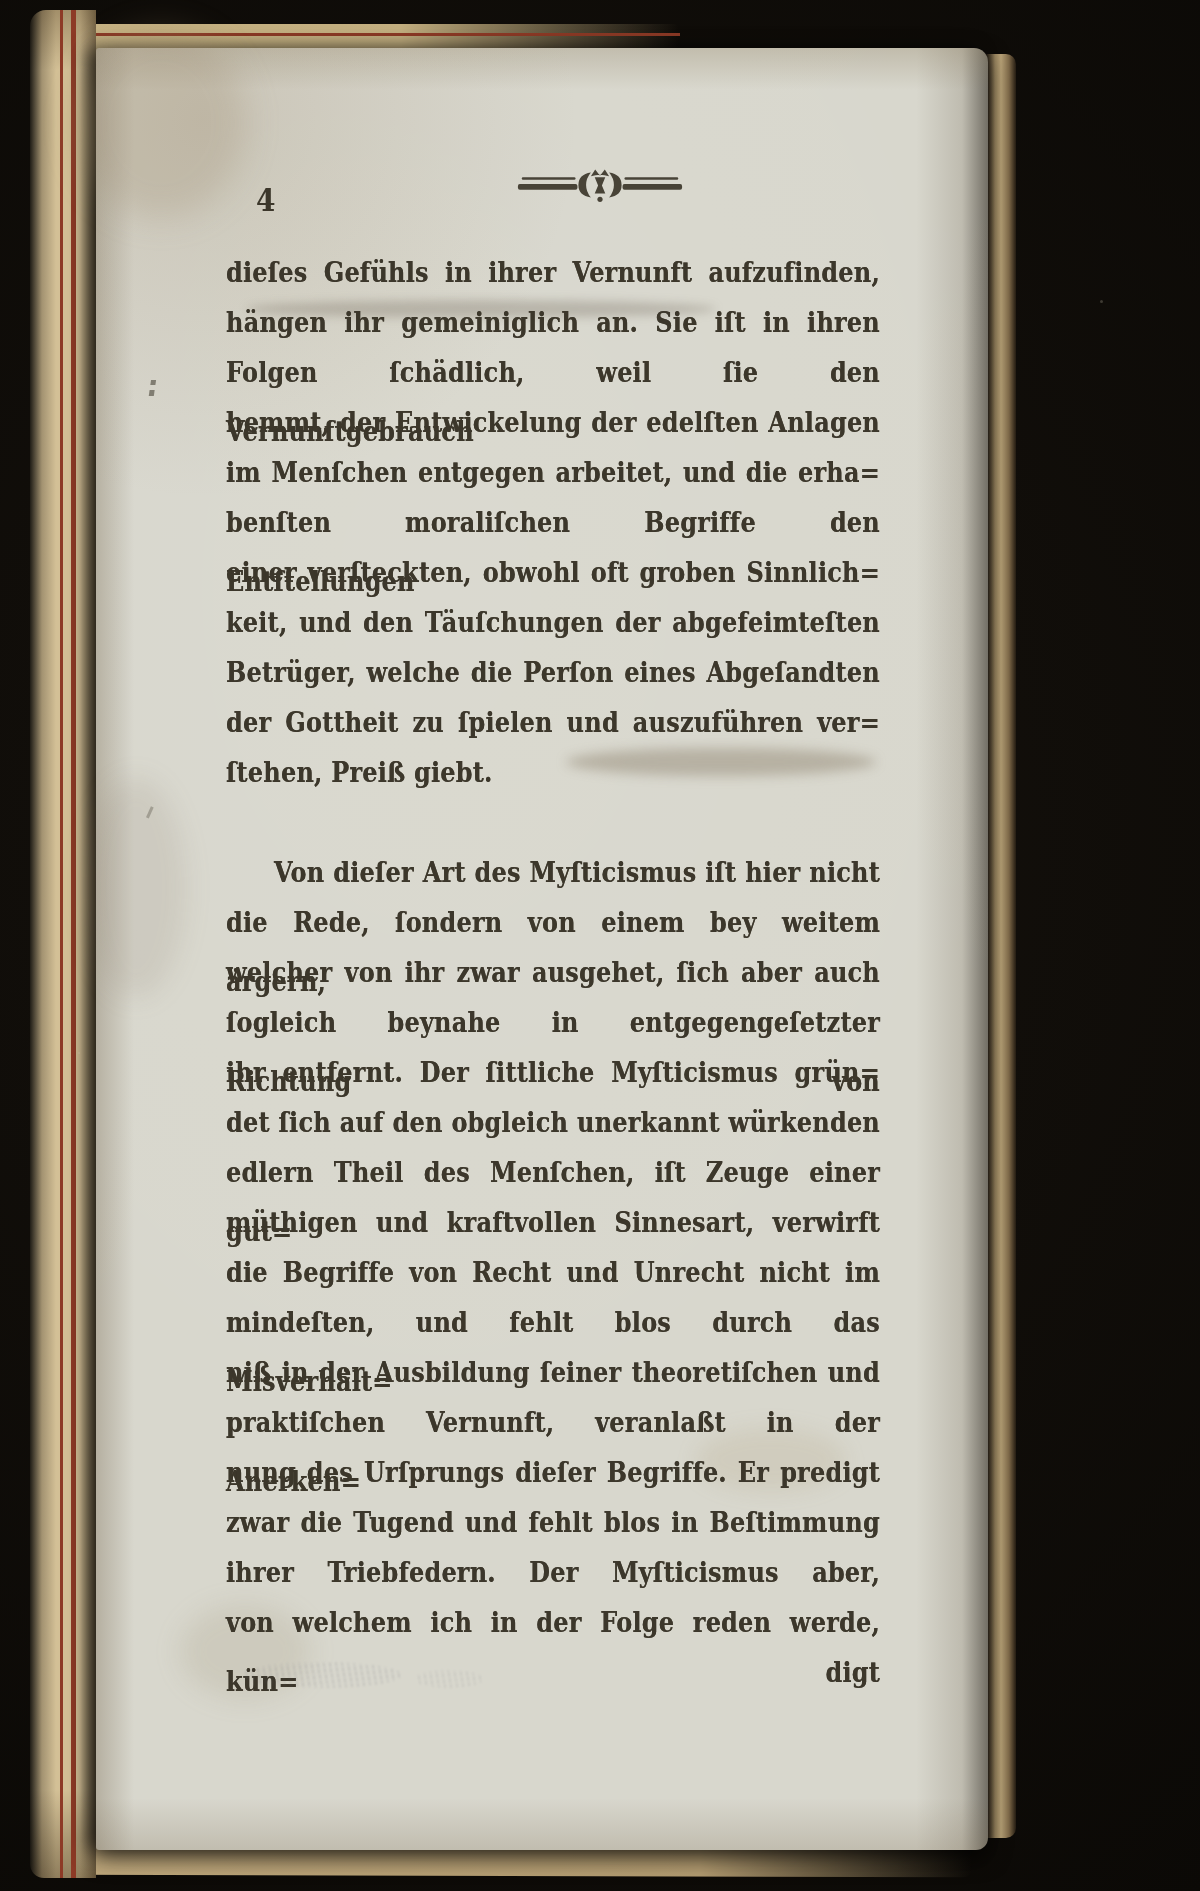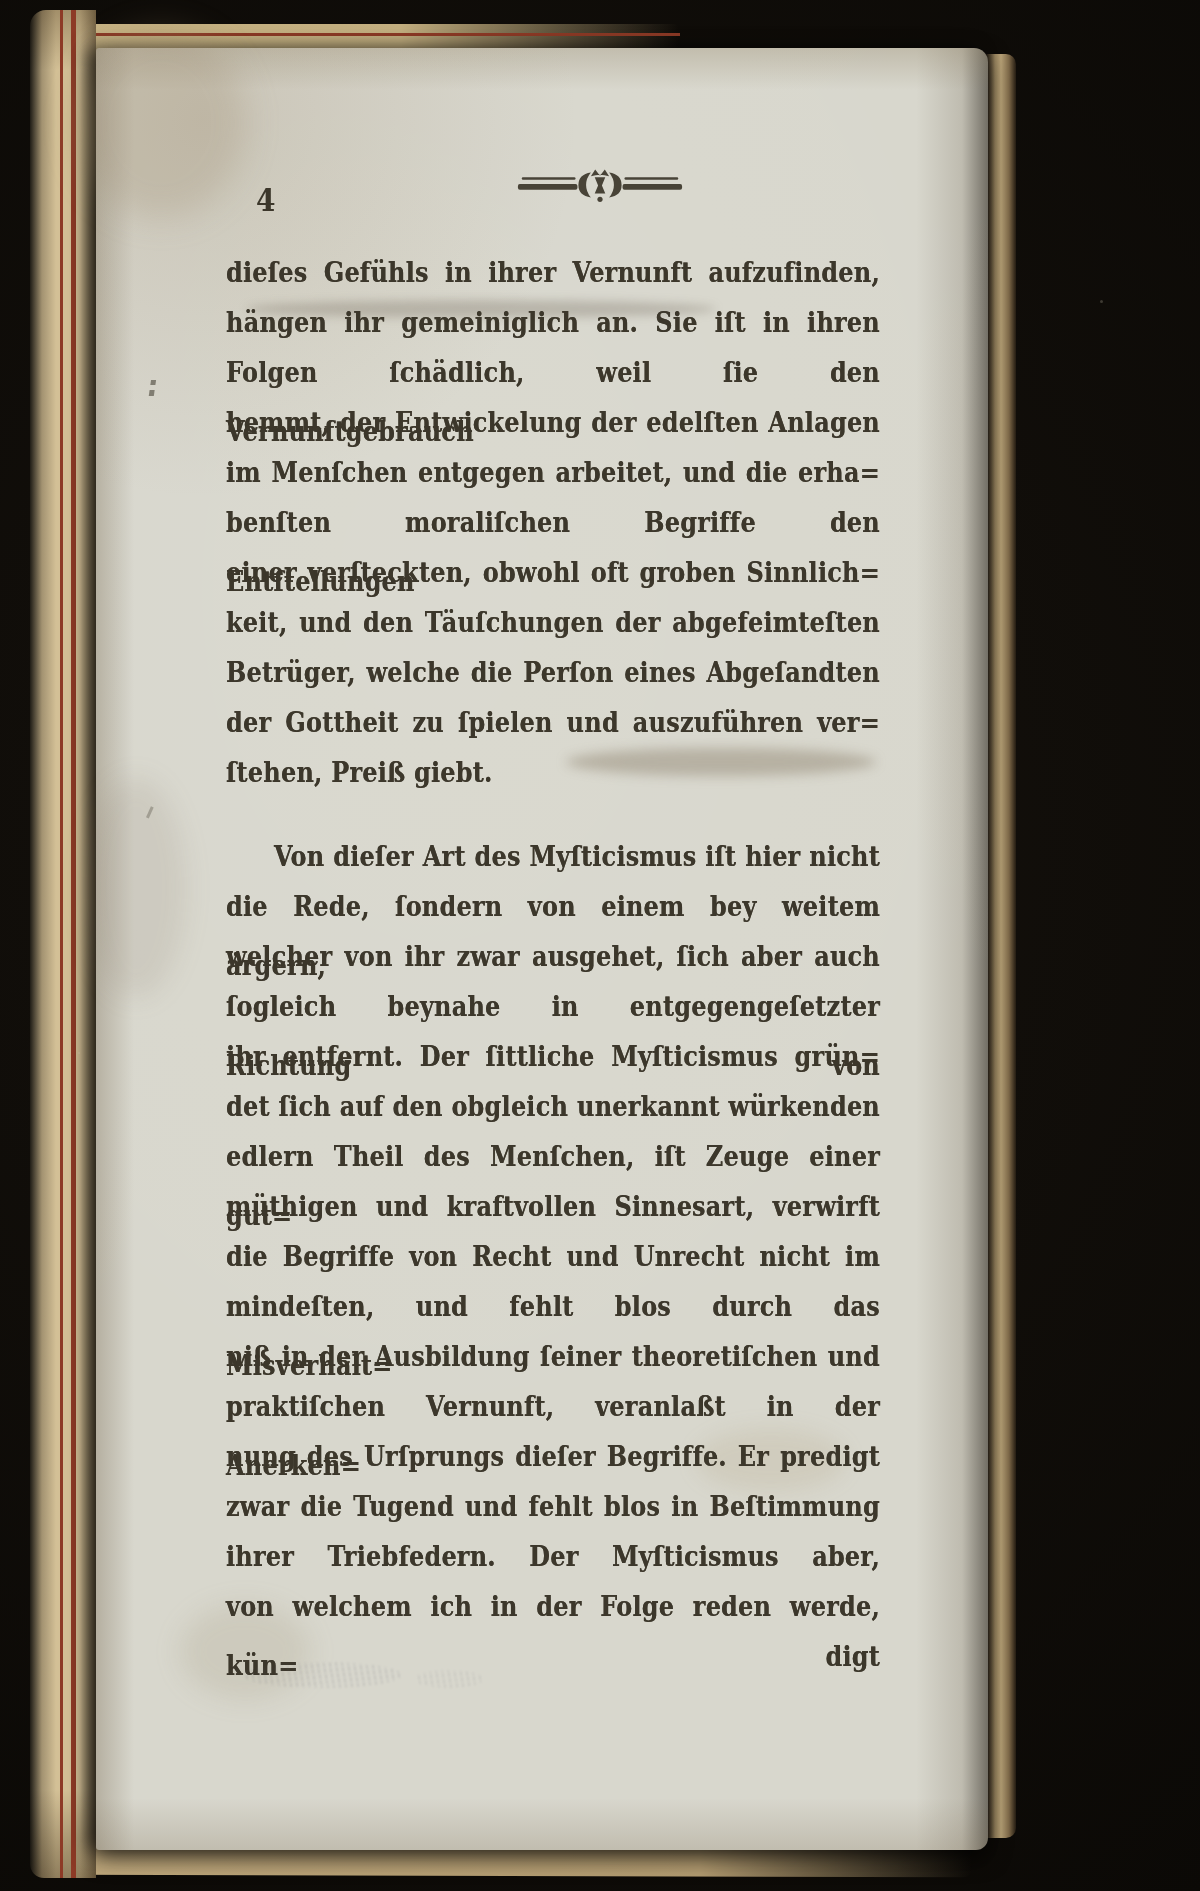--- a/index.html
+++ b/index.html
@@ -65,21 +65,21 @@
   }
   .ornament{position:absolute;left:420px;top:114px;width:168px;height:44px;opacity:.92;}
   .ornament *{fill:var(--ink,#3c372b);}
   
   .textblock{
     position:absolute;left:130px;top:200px;width:654px;
     font-weight:700;color:var(--ink,#3c372b);font-size:24px;letter-spacing:.2px;
     text-shadow:0 0 .6px rgba(61,56,44,.8);
   }
   .para{margin:0;}
-  .para + .para{margin-top:34px;}
+  .para + .para{margin-top:50px;}
   .line{
     height:50px;line-height:50px;
     text-align:justify;text-align-last:justify;
     transform:scaleY(1.18);white-space:normal;
   }
   .line.indent{text-indent:48px;}
   .line.no-just{text-align-last:left;}
   .catchword{height:50px;line-height:50px;text-align:right;transform:scaleY(1.18);}
   
   .mark-colon{

